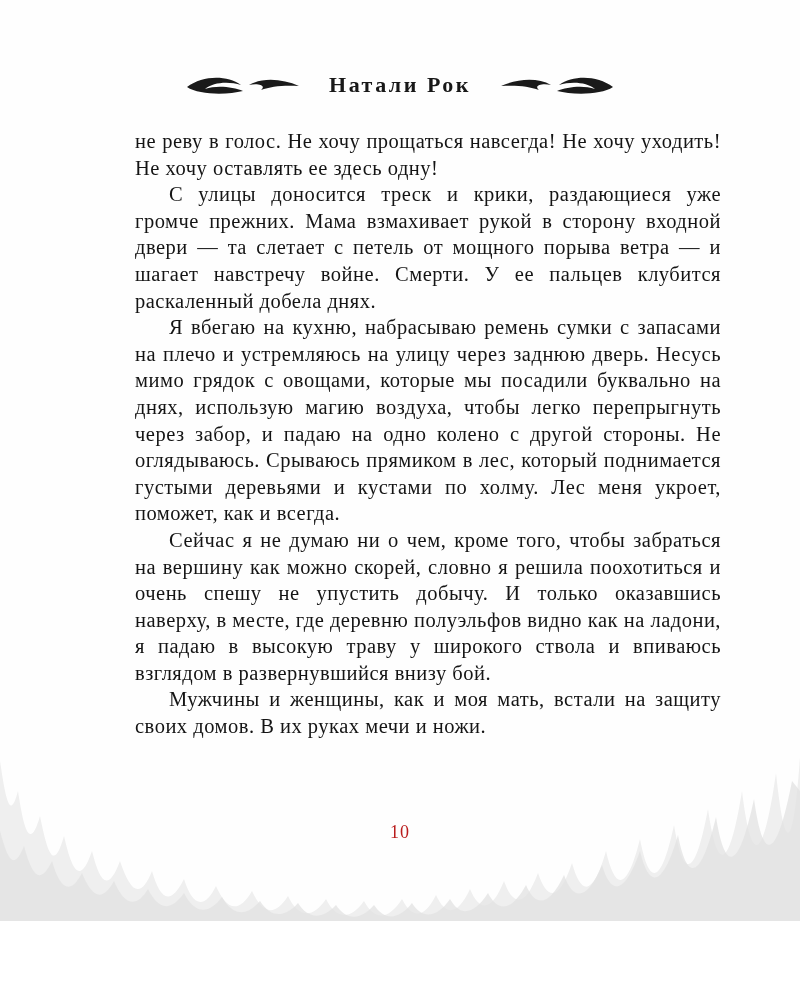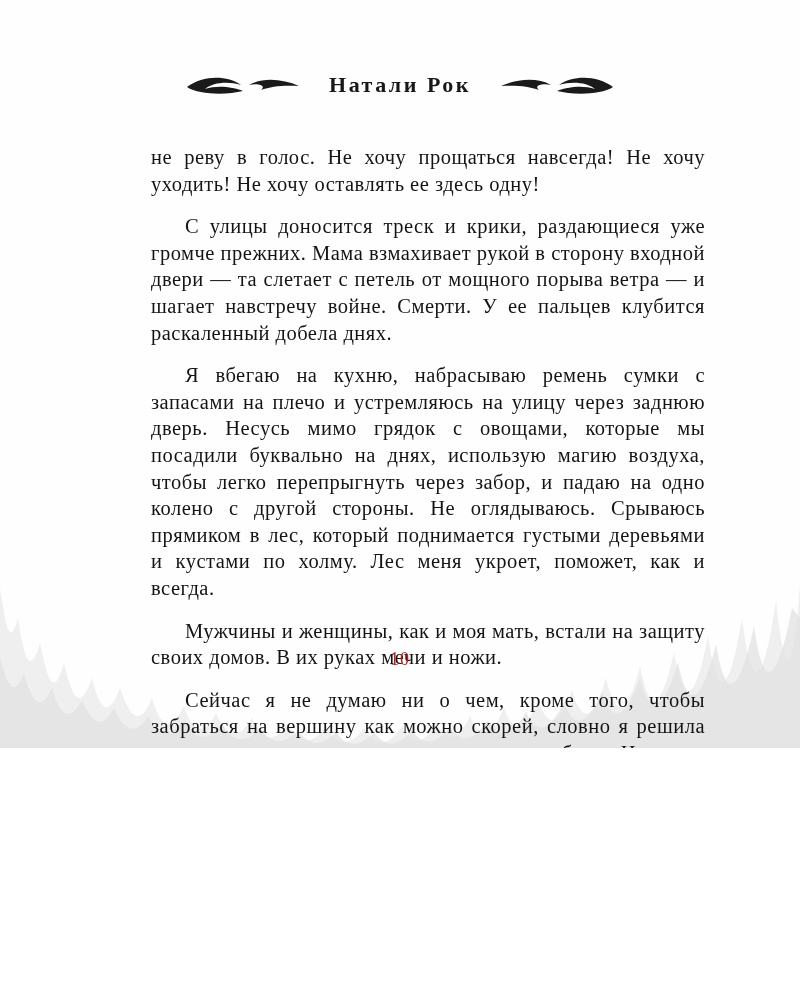--- a/index.html
+++ b/index.html
@@ -3,21 +3,21 @@
 <meta charset="utf-8">
 <style>
   html, body {
     margin: 0;
     padding: 0;
     background: #ffffff;
   }
   .page {
     position: relative;
     width: 800px;
-    height: 748px;
+    height: 921px;
     background: #fefefe;
     overflow: hidden;
     font-family: "Liberation Serif", serif;
     color: #141414;
   }
   .header {
     position: absolute;
     top: 72px;
     left: 0;
     width: 100%;
@@ -47,21 +47,21 @@
     top: 128px;
     left: 135px;
     width: 586px;
     font-size: 20.5px;
     line-height: 26.6px;
     text-align: justify;
     letter-spacing: 0.5px;
     z-index: 3;
   }
   .body-text p {
-    margin: 16px;
+    margin: 0;
     text-indent: 34px;
   }
   .body-text p.no-indent {
     text-indent: 0;
   }
   .page-number {
     position: absolute;
     bottom: 78px;
     left: 0;
     width: 100%;
@@ -121,19 +121,19 @@
         <path fill="#1a1a1a" d="M4 14 C20 2, 44 2, 58 12 C46 8, 30 9, 22 16 C34 12, 50 14, 60 18 C44 22, 16 22, 4 14 Z"></path>
         <path fill="#1a1a1a" d="M66 12 C80 4, 100 6, 116 13 C102 12, 88 13, 78 17 C84 12, 74 10, 66 12 Z"></path>
       </svg>
     </span>
   </div>
 
   <div class="body-text">
     <p class="no-indent">не реву в голос. Не хочу прощаться навсегда! Не хочу уходить! Не хочу оставлять ее здесь одну!</p>
     <p>С улицы доносится треск и крики, раздающиеся уже громче прежних. Мама взмахивает рукой в сторону входной двери — та слетает с петель от мощного порыва ветра — и шагает навстречу войне. Смерти. У ее пальцев клубится раскаленный добела днях.</p>
     <p>Я вбегаю на кухню, набрасываю ремень сумки с запасами на плечо и устремляюсь на улицу через заднюю дверь. Несусь мимо грядок с овощами, которые мы посадили буквально на днях, использую магию воздуха, чтобы легко перепрыгнуть через забор, и падаю на одно колено с другой стороны. Не оглядываюсь. Срываюсь прямиком в лес, который поднимается густыми деревьями и кустами по холму. Лес меня укроет, поможет, как и всегда.</p>
+    <p>Сейчас я не думаю ни о чем, кроме того, чтобы забраться на вершину как можно скорей, словно я решила поохотиться и очень спешу не упустить добычу. И только оказавшись наверху, в месте, где деревню полуэльфов видно как на ладони, я падаю в высокую траву у широкого ствола и впиваюсь взглядом в развернувшийся внизу бой.</p>
     <p>Мужчины и женщины, как и моя мать, встали на защиту своих домов. В их руках мечи и ножи.</p>
-    <p>Сейчас я не думаю ни о чем, кроме того, чтобы забраться на вершину как можно скорей, словно я решила поохотиться и очень спешу не упустить добычу. И только оказавшись наверху, в месте, где деревню полуэльфов видно как на ладони, я падаю в высокую траву у широкого ствола и впиваюсь взглядом в развернувшийся внизу бой.</p>
   </div>
 
   <div class="page-number">10</div>
 
 </div>
 
 </body></html>

